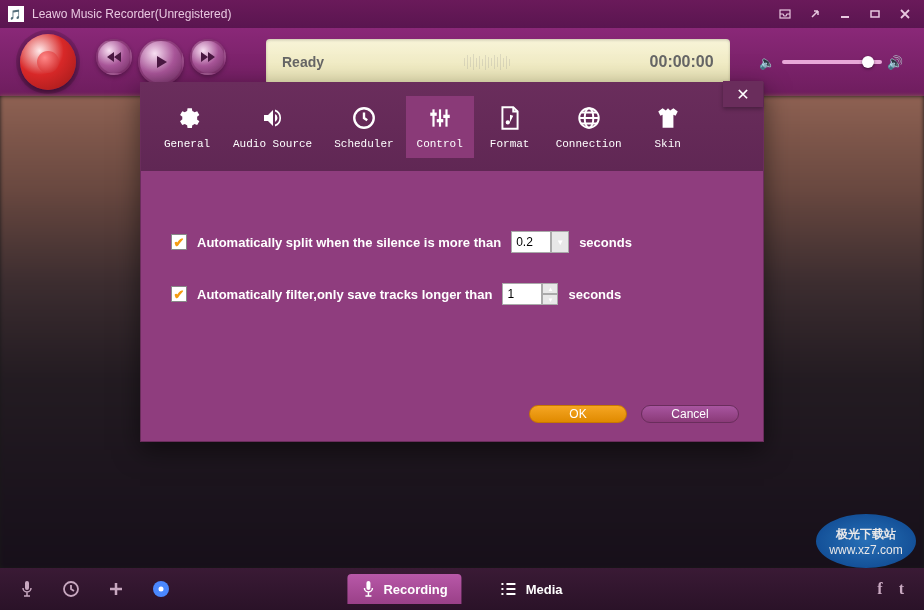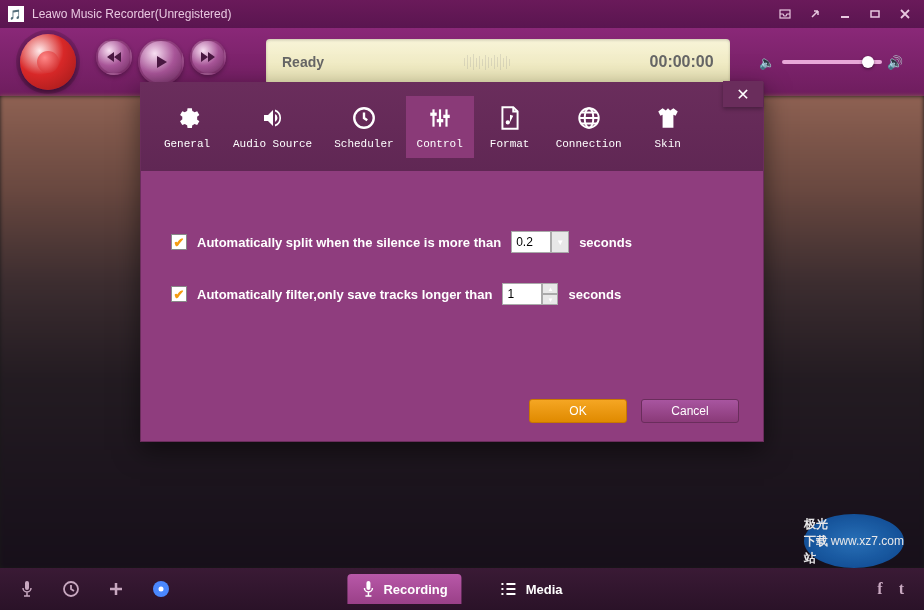--- a/index.html
+++ b/index.html
@@ -44,34 +44,34 @@
     .tab-label { font-size: 11px; font-family: Liberation Mono, monospace; }
     .dialog-body { padding: 60px 30px 20px; }
     .option-row { display: flex; align-items: center; gap: 10px; margin-bottom: 30px; color: #fff; font-size: 13px; font-weight: bold; }
     .checkbox { width: 16px; height: 16px; background: #fff; border: 1px solid #888; display: flex; align-items: center; justify-content: center; color: #f39c12; font-size: 13px; font-weight: bold; cursor: pointer; }
     .spinner { display: flex; align-items: center; height: 22px; }
     .spinner input { width: 40px; height: 22px; border: 1px solid #aaa; padding: 0 4px; font-size: 12px; }
     .spin-btn { width: 18px; height: 22px; background: #e8e8e8; border: 1px solid #aaa; display: flex; align-items: center; justify-content: center; font-size: 8px; cursor: pointer; }
     .spin-stack { display: flex; flex-direction: column; }
     .spin-stack .sp { width: 16px; height: 11px; background: #e8e8e8; border: 1px solid #aaa; display: flex; align-items: center; justify-content: center; font-size: 6px; cursor: pointer; }
     .dialog-actions { position: absolute; bottom: 18px; right: 24px; display: flex; gap: 14px; }
-    .btn { width: 98px; height: 24px; border-radius: 3px; display: flex; align-items: center; justify-content: center; color: #fff; font-size: 12px; cursor: pointer; }
+    .btn { width: 98px; height: 18px; border-radius: 12px; display: flex; align-items: center; justify-content: center; color: #fff; font-size: 12px; cursor: pointer; }
     .btn-primary { background: linear-gradient(#f5a623, #e08a00); border: 1px solid #c87800; }
     .btn-secondary { background: linear-gradient(#a855a0, #8a3a78); border: 1px solid #6a2d5c; }
     
     
     .bottom-bar { position: absolute; bottom: 0; left: 0; right: 0; height: 42px; background: linear-gradient(#3a1a35, #2a1228); display: flex; align-items: center; padding: 0 20px; gap: 28px; }
     .bb-icon { color: #c8a8c0; font-size: 16px; cursor: pointer; }
     .bb-center { position: absolute; left: 50%; transform: translateX(-50%); display: flex; gap: 24px; }
     .bb-tab { display: flex; align-items: center; gap: 8px; color: #fff; font-size: 13px; font-weight: bold; padding: 6px 14px; cursor: pointer; }
     .bb-tab.active { background: linear-gradient(#b858a8, #9a4088); border-radius: 4px 4px 0 0; }
     .bb-right { margin-left: auto; display: flex; gap: 16px; }
     
     
-    .watermark { position: absolute; bottom: 42px; right: 20px; width: 100px; height: 54px; background: radial-gradient(ellipse at center, #2a7ac8, #0a4a98); border-radius: 50%; display: flex; flex-direction: row; align-items: center; justify-content: center; color: #fff; font-size: 10px; z-index: 50; opacity: 0.9; }
+    .watermark { position: absolute; bottom: 42px; right: 8px; width: 100px; height: 54px; background: radial-gradient(ellipse at center, #2a7ac8, #0a4a98); border-radius: 50%; display: flex; flex-direction: column; align-items: center; justify-content: center; color: #fff; font-size: 10px; z-index: 50; opacity: 0.9; }
     
     svg { display: block; }
   </style>
 </head>
 <body>
 
 <div class="title-bar">
   <div class="app-icon">🎵</div>
   <div class="title-text">Leawo Music Recorder(Unregistered)</div>
   <div class="win-controls">

